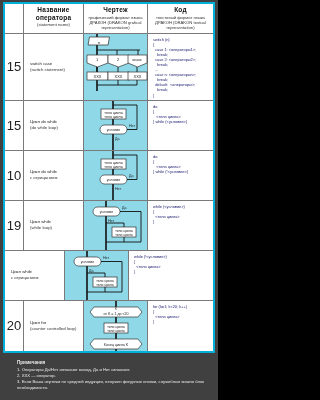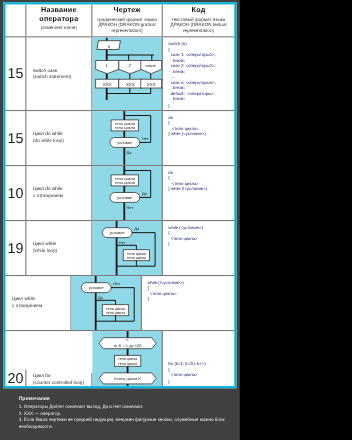--- a/index.html
+++ b/index.html
@@ -8,21 +8,21 @@
   .table{position:absolute;left:3px;top:2px;width:212px;background:#fff;border:2px solid #00b0d8;box-sizing:border-box;}
   .hdr{display:flex;border-bottom:1px solid #7a7a7a;}
   .hcell{box-sizing:border-box;padding:2px 1px 3px;text-align:center;color:#111;}
   .c1{width:19px;border-right:1px solid #7a7a7a;}
   .c2{width:60px;border-right:1px solid #7a7a7a;}
   .c3{width:64px;border-right:1px solid #7a7a7a;}
   .c4{width:65px;}
   .htitle{font-size:6.5px;font-weight:bold;line-height:7.5px;letter-spacing:.2px;}
   .hsub{font-size:4.2px;line-height:5px;color:#333;margin-top:1px;}
   .row{display:flex;border-bottom:1px solid #7a7a7a;min-height:49px;}
-  .row:last-child{border-bottom:none;align-items:flex-end;}
+  .row:last-child{border-bottom:none;}
   .cell{box-sizing:border-box;position:relative;}
   .num{width:19px;border-right:1px solid #7a7a7a;display:flex;align-items:center;justify-content:center;font-size:13px;color:#222;}
   .nm{width:60px;border-right:1px solid #7a7a7a;display:flex;align-items:center;padding-left:6px;}
   .nm-in{font-size:4.3px;line-height:6px;color:#222;}
   .nm-in b{font-weight:normal;display:block;}
   .nm-in i{font-style:normal;display:block;color:#333;}
   .dg{width:64px;border-right:1px solid #7a7a7a;background:#8fd8e8;padding:0;}
   .cd{width:65px;padding:3px 2px 2px 5px;}
   .cd pre{margin:0;font-family:"Liberation Sans",sans-serif;font-size:3.9px;line-height:5.1px;color:#1a1a6e;white-space:pre;}
   svg{display:block;}

